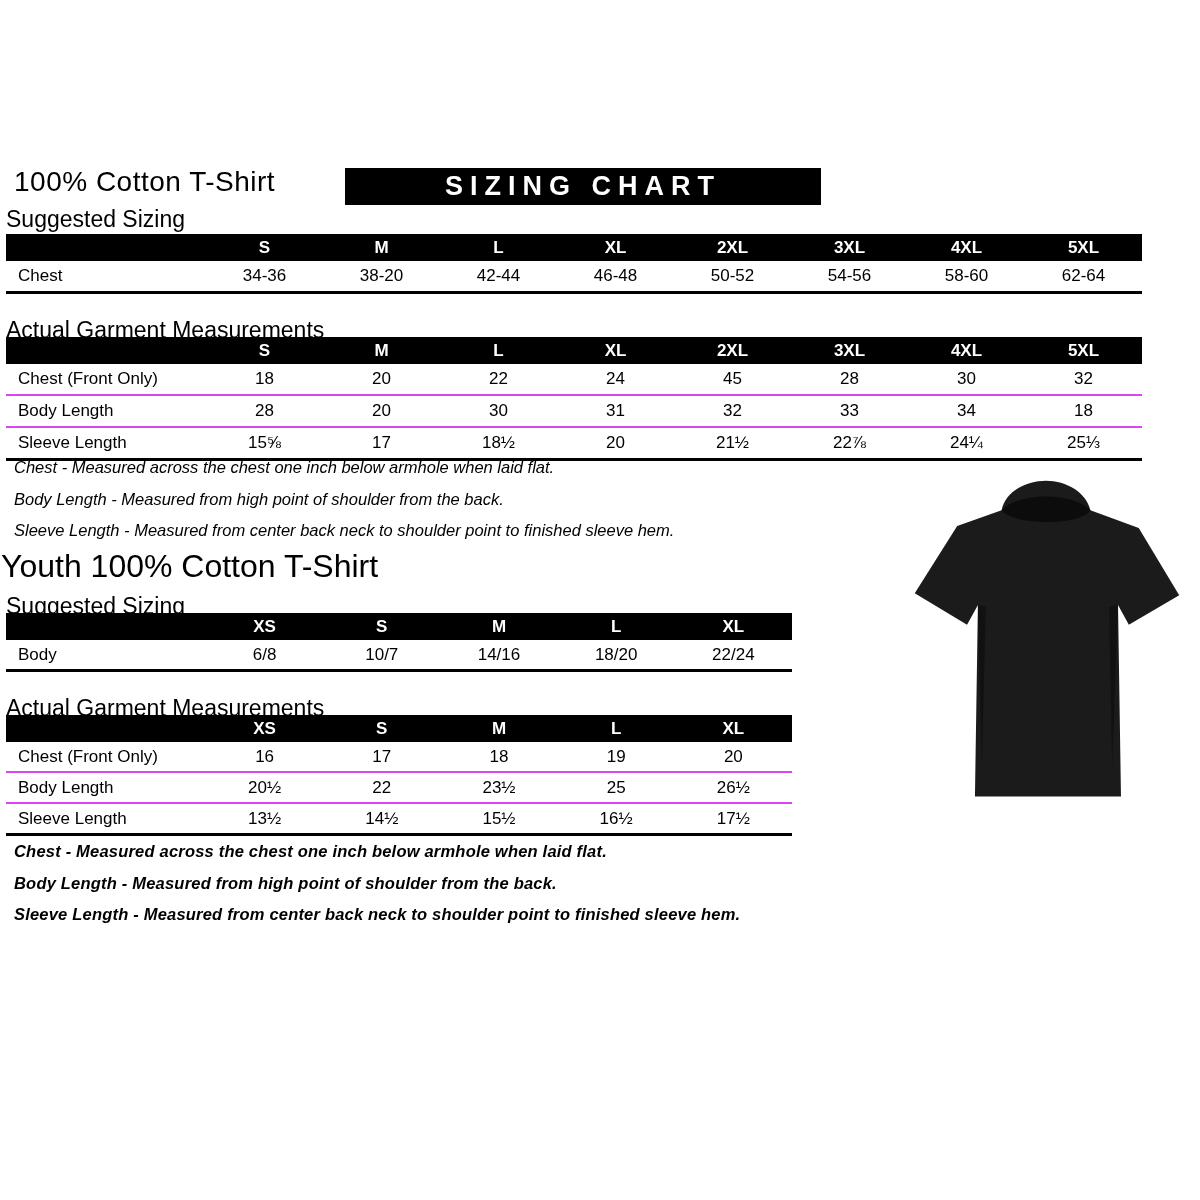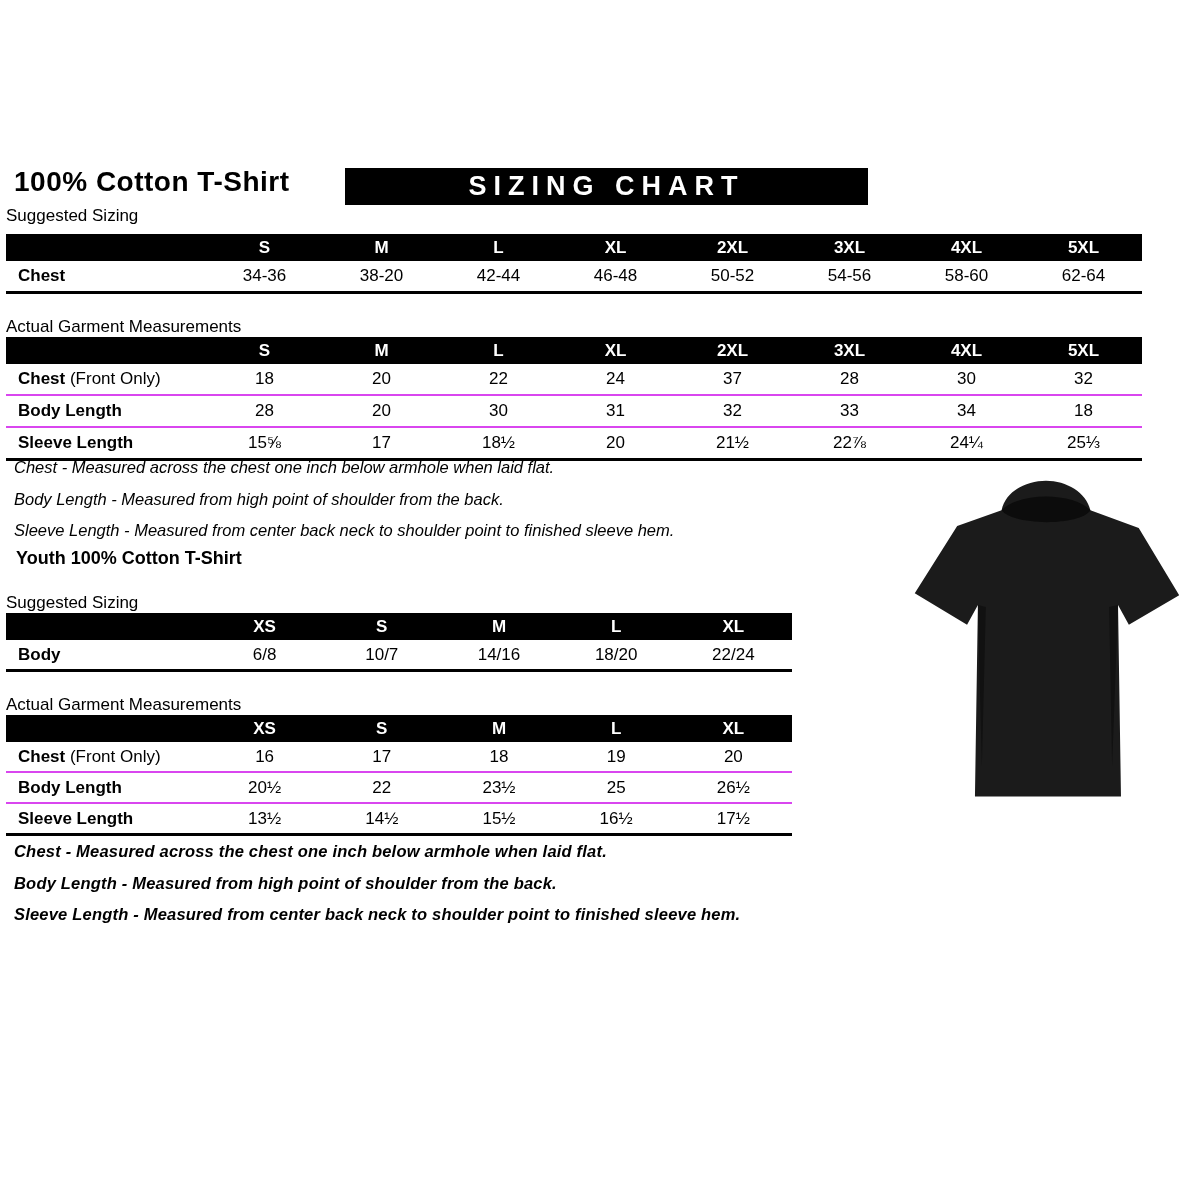--- a/index.html
+++ b/index.html
@@ -2,44 +2,44 @@
 <html><head>
 <meta charset="utf-8">
 <style>
   html,body{margin:0;padding:0;}
   body{
     width:1200px;height:1200px;background:#ffffff;position:relative;
     font-family:"Liberation Sans","DejaVu Sans",sans-serif;color:#000;
     overflow:hidden;
   }
   .abs{position:absolute;}
-  .title{left:14px;top:166px;font-size:28px;font-weight:700;letter-spacing:0.5px;}
+  .title{left:14px;top:166px;font-size:28px;font-weight:400;letter-spacing:0.5px;}
   .banner{
-    left:345px;top:168px;width:523px;height:37px;background:#000;color:#fff;
+    left:345px;top:168px;width:476px;height:37px;background:#000;color:#fff;
     font-size:27px;font-weight:700;letter-spacing:7px;text-align:center;line-height:37px;
   }
-  .label{left:6px;font-size:17px;}
-  .youth-title{left:16px;top:548px;font-size:18px;font-weight:700;}
+  .label{left:6px;font-size:23px;}
+  .youth-title{left:1px;top:548px;font-size:32px;font-weight:400;}
   .tbl{left:6px;}
   .tbl table{border-collapse:collapse;table-layout:fixed;}
   .w-adult table{width:1136px;}
   .w-youth table{width:786px;}
   .tbl th{
     background:#000;color:#fff;font-weight:700;font-size:17px;height:27px;
     text-align:center;padding:0;
   }
   .tbl th:first-child, .tbl td:first-child{width:200px;}
   .tbl td{
     font-size:17px;height:29px;text-align:center;padding:0;
     border-bottom:2px solid #d946ef;
   }
   .w-adult tbody tr td{height:30px;}
   .tbl tbody tr:last-child td{border-bottom:3px solid #000;}
   .tbl td.rowlabel{text-align:left;padding-left:12px;}
-  .lb{font-weight:700;}
+  .lb{font-weight:400;}
   .ls{font-weight:400;}
   .notes{left:14px;}
   .note{font-size:16.5px;margin-bottom:12.5px;white-space:nowrap;font-style:italic;}
   .notes-bold .note{font-weight:600;letter-spacing:0.2px;}
   .shirt{left:897px;top:470px;width:296px;height:345px;}
   .shirt svg{width:100%;height:100%;display:block;}
 </style>
 </head>
 <body>
 
@@ -97,21 +97,21 @@
             <th>5XL</th>
           </tr>
         </thead>
         <tbody>
           <tr>
             <td class="rowlabel"><span class="lb">Chest</span><span class="ls"> (Front Only)</span></td>
             <td>18</td>
             <td>20</td>
             <td>22</td>
             <td>24</td>
-            <td>37</td>
+            <td>45</td>
             <td>28</td>
             <td>30</td>
             <td>32</td>
           </tr>
           <tr>
             <td class="rowlabel"><span class="lb">Body Length</span></td>
             <td>28</td>
             <td>20</td>
             <td>30</td>
             <td>31</td>

